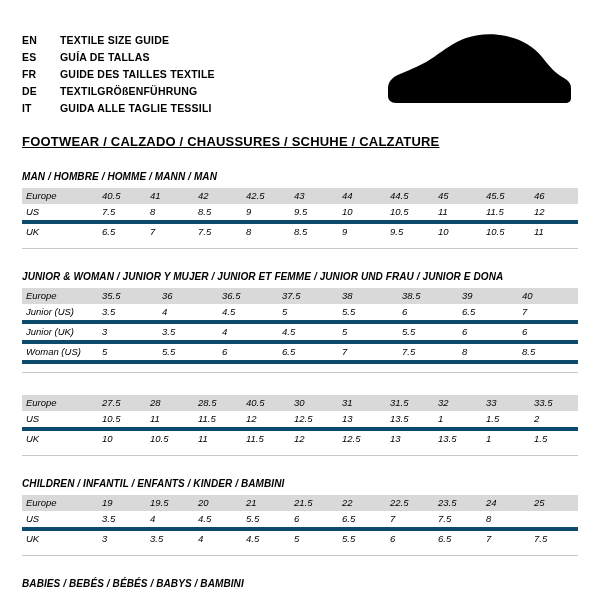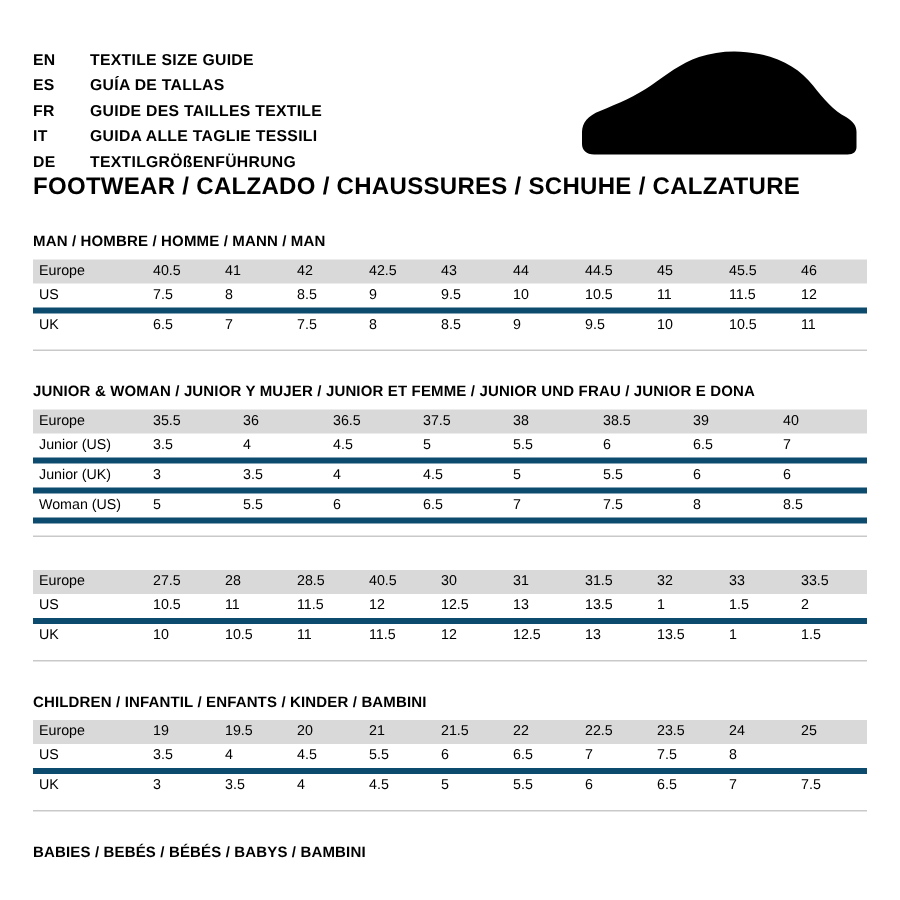--- a/index.html
+++ b/index.html
@@ -46,29 +46,31 @@
   }
   .shoe-wrap {
     width: 190px;
     height: 86px;
     margin-right: 6px;
     margin-top: 14px;
   }
   .shoe-wrap svg { display: block; }
 
   .footwear-line {
-    font-size: 16px;
+    font-size: 13px;
     font-weight: bold;
     letter-spacing: .2px;
-    margin-top: 0;
+    margin-top: 18px;
+    text-decoration: underline;
   }
 
   
   .section {
     margin-top: 22px;
+    font-style: italic;
   }
   .section-title {
     font-size: 10px;
     font-weight: bold;
     letter-spacing: .1px;
     margin-bottom: 6px;
   }
   table.sizes {
     border-collapse: collapse;
     font-size: 9.5px;
@@ -110,26 +112,26 @@
         </tr>
         <tr>
           <td class="lang-code">ES</td>
           <td>GUÍA DE TALLAS</td>
         </tr>
         <tr>
           <td class="lang-code">FR</td>
           <td>GUIDE DES TAILLES TEXTILE</td>
         </tr>
         <tr>
+          <td class="lang-code">DE</td>
+          <td>TEXTILGRÖßENFÜHRUNG</td>
+        </tr>
+        <tr>
           <td class="lang-code">IT</td>
           <td>GUIDA ALLE TAGLIE TESSILI</td>
-        </tr>
-        <tr>
-          <td class="lang-code">DE</td>
-          <td>TEXTILGRÖßENFÜHRUNG</td>
         </tr>
       </tbody>
     </table>
 
     <div class="shoe-wrap">
       <svg viewBox="0 0 190 86" width="190" height="86" aria-hidden="true">
         <path fill="#000000" d="M6 58 C6 52 10 47 18 44 C30 39 42 34 52 27 C62 20 72 12 84 8
           C96 4 110 3 124 6 C140 9 152 17 160 27 C167 36 174 44 182 48
           C187 51 189 54 189 58 L189 68 C189 71 187 73 183 73 L14 73
           C9 73 6 70 6 66 Z"></path>

